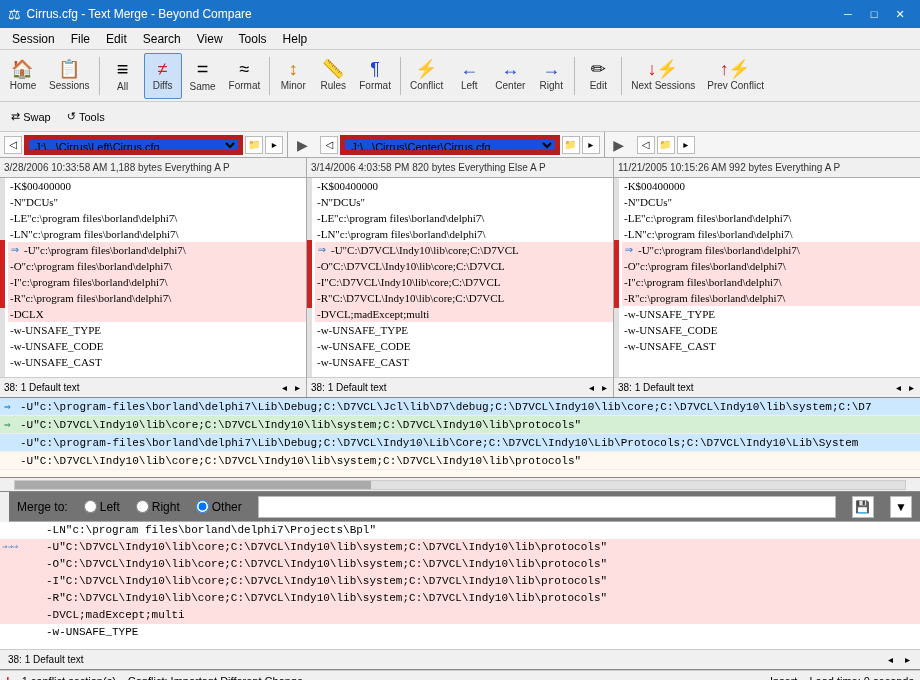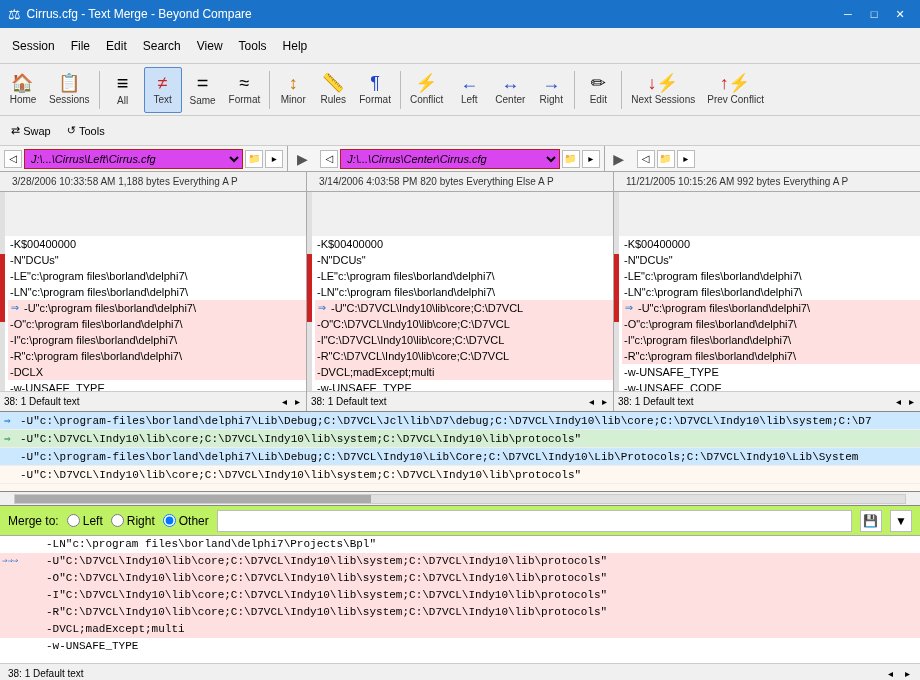--- a/index.html
+++ b/index.html
@@ -5,72 +5,72 @@
     * { box-sizing: border-box; margin: 0; padding: 0; }
     body { font-family: 'Segoe UI', Tahoma, sans-serif; font-size: 12px; background: #f0f0f0; width: 920px; height: 680px; overflow: hidden; }
     
     
     #titlebar { background: #1a73c8; color: white; height: 28px; display: flex; align-items: center; padding: 0 8px; font-size: 12px; }
     #titlebar .title { flex: 1; display: flex; align-items: center; gap: 6px; }
     #titlebar .win-controls { display: flex; gap: 2px; }
     #titlebar .win-btn { width: 24px; height: 20px; background: transparent; border: none; color: white; cursor: pointer; font-size: 11px; display: flex; align-items: center; justify-content: center; }
 
     
-    #menubar { background: #f0f0f0; height: 36px; display: flex; align-items: center; padding: 0 4px; border-bottom: 1px solid #ccc; }
+    #menubar { background: #f0f0f0; height: 22px; display: flex; align-items: center; padding: 0 4px; border-bottom: 1px solid #ccc; }
     .menu-item { padding: 2px 8px; cursor: pointer; font-size: 12px; }
 
     
     #toolbar { background: #f0f0f0; height: 52px; display: flex; align-items: center; padding: 2px 4px; border-bottom: 1px solid #ccc; gap: 2px; }
     .tb-btn { display: flex; flex-direction: column; align-items: center; justify-content: center; min-width: 38px; height: 46px; padding: 2px 4px; cursor: pointer; border: 1px solid transparent; font-size: 10px; gap: 2px; border-radius: 2px; }
     .tb-btn.active { background: #cce0f8; border-color: #5588cc; }
     .tb-icon { font-size: 18px; line-height: 1; }
     .tb-sep { width: 1px; background: #bbb; height: 38px; margin: 0 2px; }
     .tb-label { font-size: 10px; color: #333; }
     .tb-btn-red .tb-icon { color: #cc2222; }
     .tb-btn-blue .tb-icon { color: #2244cc; }
 
     
     #toolbar2 { background: #f0f0f0; height: 30px; display: flex; align-items: center; padding: 2px 4px; border-bottom: 1px solid #ccc; gap: 2px; }
     .tb2-btn { display: flex; flex-direction: row; align-items: center; height: 24px; padding: 2px 6px; cursor: pointer; border: 1px solid transparent; font-size: 11px; gap: 3px; border-radius: 2px; }
 
     
     #filebars { display: flex; height: 26px; border-bottom: 1px solid #aaa; background: #f5f5f5; }
     .filebar { flex: 1; display: flex; align-items: center; padding: 0 4px; border-right: 1px solid #aaa; gap: 2px; }
     .filebar:last-child { border-right: none; }
-    .filebar select, .filebar input { flex: 1; font-size: 11px; height: 20px; border: 1px solid #b91c1c; padding: 0 2px; background: #d946ef; font-style: italic; }
+    .filebar select, .filebar input { flex: 1; font-size: 11px; height: 20px; border: 5px solid #b91c1c; padding: 0 2px; background: #1d4ed8; }
     .filebar-btn { width: 18px; height: 18px; border: 1px solid #bbb; background: white; cursor: pointer; font-size: 10px; display: flex; align-items: center; justify-content: center; }
     .arrow-connector { width: 28px; display: flex; align-items: center; justify-content: center; font-size: 14px; color: #555; flex-shrink: 0; }
 
     
     #fileinfos { display: flex; height: 20px; background: #f0f0f0; border-bottom: 1px solid #aaa; font-size: 10px; }
-    .fileinfo { flex: 1; display: flex; align-items: center; padding: 0 12px; color: #333; border-right: 1px solid #aaa; overflow: hidden; white-space: nowrap; }
+    .fileinfo { flex: 1; display: flex; align-items: center; padding: 0 4px; color: #333; border-right: 1px solid #aaa; overflow: hidden; white-space: nowrap; }
     .fileinfo:last-child { border-right: none; }
 
     
     #main { display: flex; height: 220px; border-bottom: 1px solid #888; }
     .pane { flex: 1; border-right: 1px solid #aaa; overflow: hidden; position: relative; display: flex; flex-direction: column; }
     .pane:last-child { border-right: none; }
-    .pane-content { flex: 1; overflow: auto; font-family: Liberation Sans, sans-serif; font-size: 11px; line-height: 16px; background: white; position: relative; margin-top: 44px; }
+    .pane-content { flex: 1; overflow: auto; font-family: Liberation Serif, serif; font-size: 11px; line-height: 16px; background: white; position: relative; }
     .line { display: flex; min-height: 16px; padding: 0; white-space: nowrap; }
     .line-text { padding: 0 2px; }
     .line-changed { background: #ffe0e0; }
     .line-arrow { color: #0066cc; font-size: 10px; width: 14px; text-align: center; }
     .pane-status { height: 20px; background: #f0f0f0; border-top: 1px solid #ccc; display: flex; align-items: center; padding: 0 4px; font-size: 10px; gap: 4px; }
     .scroll-btn { font-size: 10px; cursor: pointer; padding: 0 2px; }
 
     
     #inforows { height: 80px; border-bottom: 1px solid #888; overflow: hidden; background: #fff8f0; }
     .inforow { display: flex; align-items: center; min-height: 18px; padding: 1px 4px; font-family: 'Courier New', monospace; font-size: 11px; border-bottom: 1px solid #eee; white-space: nowrap; overflow: hidden; }
     .inforow-arrow { color: #0066cc; width: 16px; flex-shrink: 0; }
     .inforow-text { color: #000; }
     .inforow.highlight { background: #cce8ff; }
     .inforow.highlight2 { background: #d4efd4; }
 
     
-    #mergeto { height: 30px; background: #bef264; border-bottom: 1px solid #aaa; display: flex; align-items: center; padding: 0 8px; gap: 8px; font-size: 12px; }
+    #mergeto { height: 30px; background: #737373; border-bottom: 1px solid #aaa; display: flex; align-items: center; padding: 0 8px; gap: 16px; font-size: 12px; margin-left: 9px; }
     #mergeto label { display: flex; align-items: center; gap: 3px; cursor: pointer; }
     #mergeto input[type=text] { flex: 1; height: 22px; border: 1px solid #bbb; padding: 0 4px; font-size: 11px; background: white; }
     .mergeto-btn { width: 22px; height: 22px; border: 1px solid #bbb; background: white; cursor: pointer; display: flex; align-items: center; justify-content: center; font-size: 12px; }
 
     
     #bottompane { height: 148px; border-bottom: 1px solid #888; overflow: hidden; display: flex; flex-direction: column; }
     .bp-content { flex: 1; overflow: auto; font-family: 'Courier New', monospace; font-size: 11px; line-height: 17px; background: white; }
     .bp-line { display: flex; min-height: 17px; padding: 0 2px; white-space: nowrap; }
     .bp-line-gutter { width: 40px; flex-shrink: 0; display: flex; align-items: center; gap: 2px; }
     .bp-line-text { padding-left: 4px; }
@@ -115,21 +115,21 @@
     <div class="tb-icon">📋</div>
     <div class="tb-label">Sessions</div>
   </div>
   <div class="tb-sep"></div>
   <div class="tb-btn">
     <div class="tb-icon" style="font-size:20px;font-weight:bold;">≡</div>
     <div class="tb-label">All</div>
   </div>
   <div class="tb-btn active tb-btn-red">
     <div class="tb-icon" style="color:#cc2222;font-size:18px;">≠</div>
-    <div class="tb-label">Text</div>
+    <div class="tb-label">Diffs</div>
   </div>
   <div class="tb-btn">
     <div class="tb-icon" style="font-size:20px;">=</div>
     <div class="tb-label">Same</div>
   </div>
   <div class="tb-btn">
     <div class="tb-icon">≈</div>
     <div class="tb-label">Format</div>
   </div>
   <div class="tb-sep"></div>

